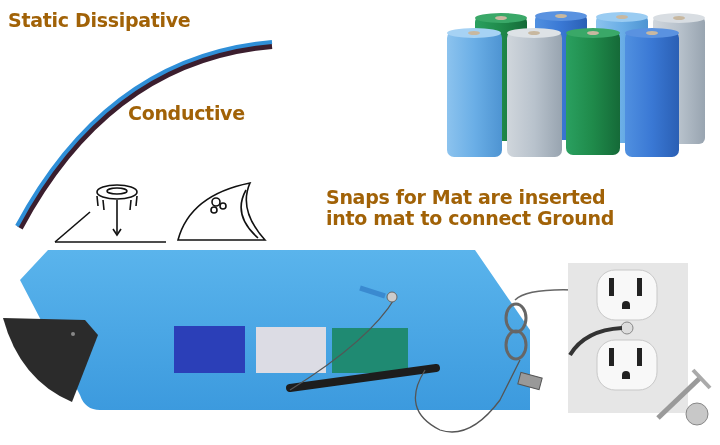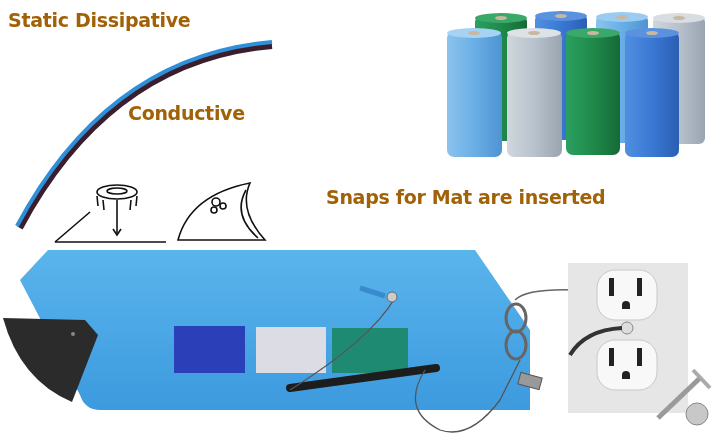--- a/index.html
+++ b/index.html
@@ -131,13 +131,14 @@
 </svg>
 
 <div class="label" style="left:8px; top:10px;">
   <div>Static Dissipative</div>
 </div>
 <div class="label" style="left:128px; top:103px;text-align:right;">
   <div>Conductive</div>
 </div>
 <div class="label" style="left:326px; top:187px;">
   <div>Snaps for Mat are inserted</div>
+  <div>into mat to connect  Ground</div>
 </div>
 
 </body></html>

